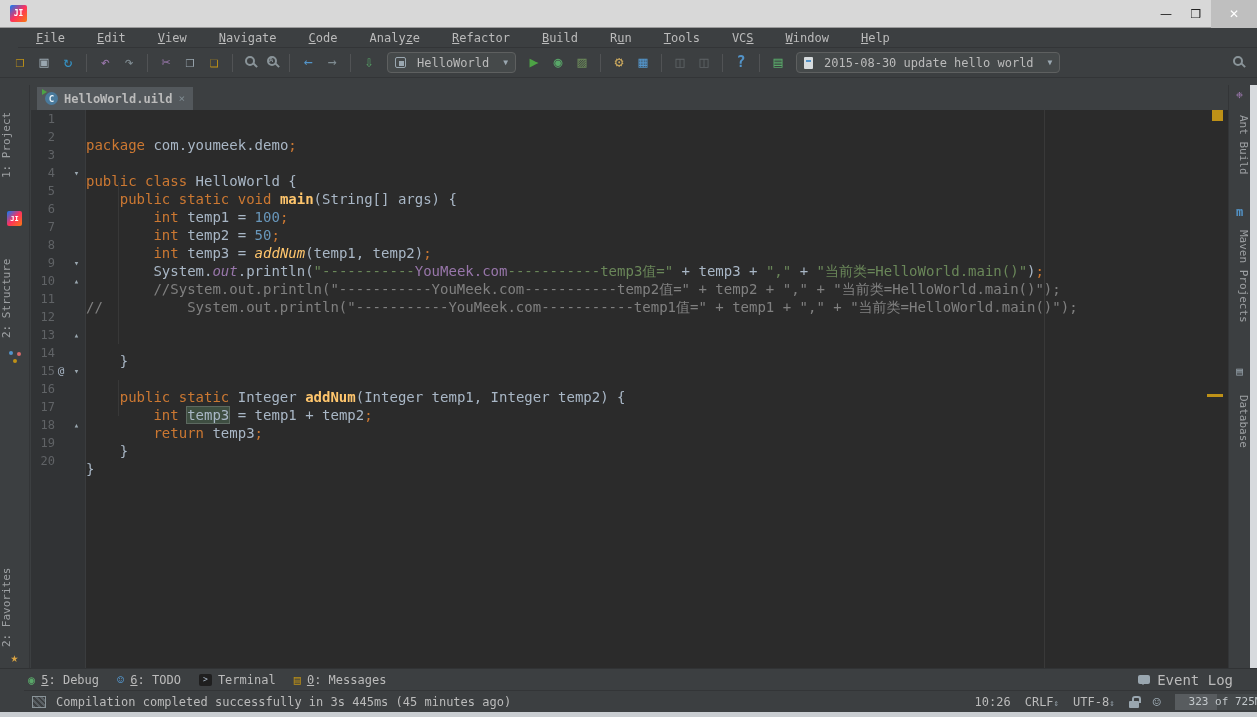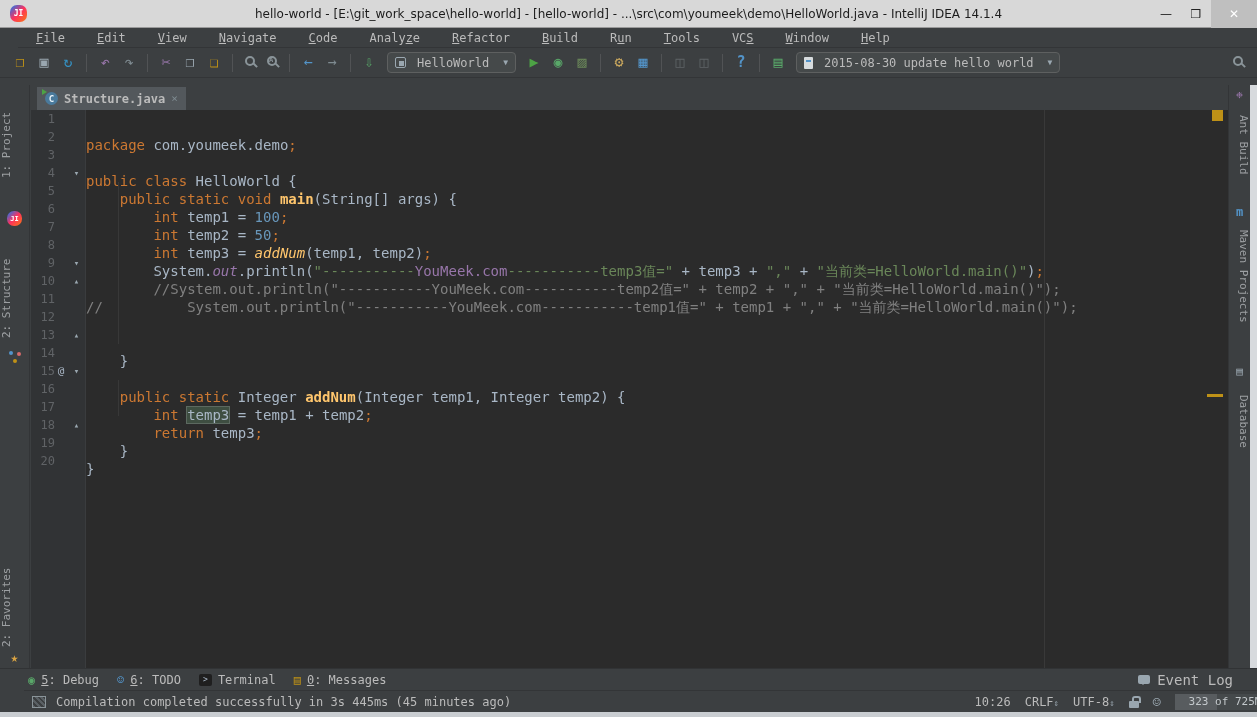--- a/index.html
+++ b/index.html
@@ -3,21 +3,21 @@
 <meta charset="utf-8">
 <style>
   * { margin:0; padding:0; box-sizing:border-box; }
   html,body { background:#222; }
   .root { position:relative; width:1257px; height:717px; background:#3C3F41; overflow:hidden;
           font-family:"DejaVu Sans Mono", monospace; }
 
   
   .titlebar { position:absolute; left:0; top:0; width:1257px; height:28px; background:#D8D8D8;
               border-bottom:1px solid #9a9a9a; display:flex; align-items:center; }
-  .ijlogo { width:17px; height:17px; margin-left:10px; border-radius:7px;
+  .ijlogo { width:17px; height:17px; margin-left:10px; border-radius:2px;
             background:linear-gradient(135deg,#087CFA 0%,#FE315D 50%,#F97A12 100%);
             color:#fff; font-size:8px; font-weight:bold; display:flex; align-items:center; justify-content:center; }
   .title-text { position:absolute; left:0; right:0; text-align:center; color:#1c1c1c;
                 font-family:"DejaVu Sans", sans-serif; font-size:12px; }
   .winbtns { position:absolute; right:0; top:0; height:28px; display:flex; align-items:stretch; }
   .wb { width:30px; display:flex; align-items:center; justify-content:center; color:#222;
         font-size:12px; font-family:"DejaVu Sans", sans-serif; }
   .wb.close { width:46px; background:#BFBFBF; color:#fff; font-weight:bold; }
 
   
@@ -118,21 +118,20 @@
   .mem .fill { position:absolute; left:0; top:0; bottom:0; width:42%; background:#585C5F; }
   .mem .t { position:relative; font-size:11px; color:#C3C8CB; padding:0 5px; }
 </style>
 </head>
 <body>
 
 <div class="root">
 
   <div class="titlebar">
     <div class="ijlogo">JI</div>
-    <div class="title-text">hello-world - [E:\git_work_space\hello-world] - [hello-world] - ...\src\com\youmeek\demo\HelloWorld.java - IntelliJ IDEA 14.1.4</div>
     <div class="winbtns">
       <span class="wb">—</span>
       <span class="wb">❒</span>
       <span class="wb close">✕</span>
     </div>
   </div>
 
   <div class="menubar" id="menubar">
       <span class="menu-item"><u>F</u>ile</span>
       <span class="menu-item"><u>E</u>dit</span>
@@ -220,21 +219,21 @@
   </div>
   <div class="rightborder"></div>
   <div class="bottomborder"></div>
 
   <div class="tabbar">
     <div class="tab">
       <span class="classicon">
           <span>C</span>
           <span class="runmark"></span>
         </span>
-      <span>Structure.java</span>
+      <span>HelloWorld.uild</span>
       <span class="tabclose">×</span>
     </div>
   </div>
 
   <div class="editor" id="editor">
     <div class="gutter-bg"></div>
   <div class="code-line"><span class="ln">1</span><span class="gx"></span><span class="fold"></span><span class="ct"><span class="s-kw">package</span><span class="s-txt"> com.youmeek.demo</span><span class="s-semi">;</span></span></div>
       <div class="code-line"><span class="ln">2</span><span class="gx"></span><span class="fold"></span><span class="ct"></span></div>
       <div class="code-line"><span class="ln">3</span><span class="gx"></span><span class="fold"></span><span class="ct"><span class="s-kw">public class</span><span class="s-txt"> HelloWorld {</span></span></div>
       <div class="code-line"><span class="ln">4</span><span class="gx"></span><span class="fold">▾</span><span class="ct"><span class="s-kw">    public static void </span><span class="s-mth">main</span><span class="s-txt">(String[] args) {</span></span></div>

